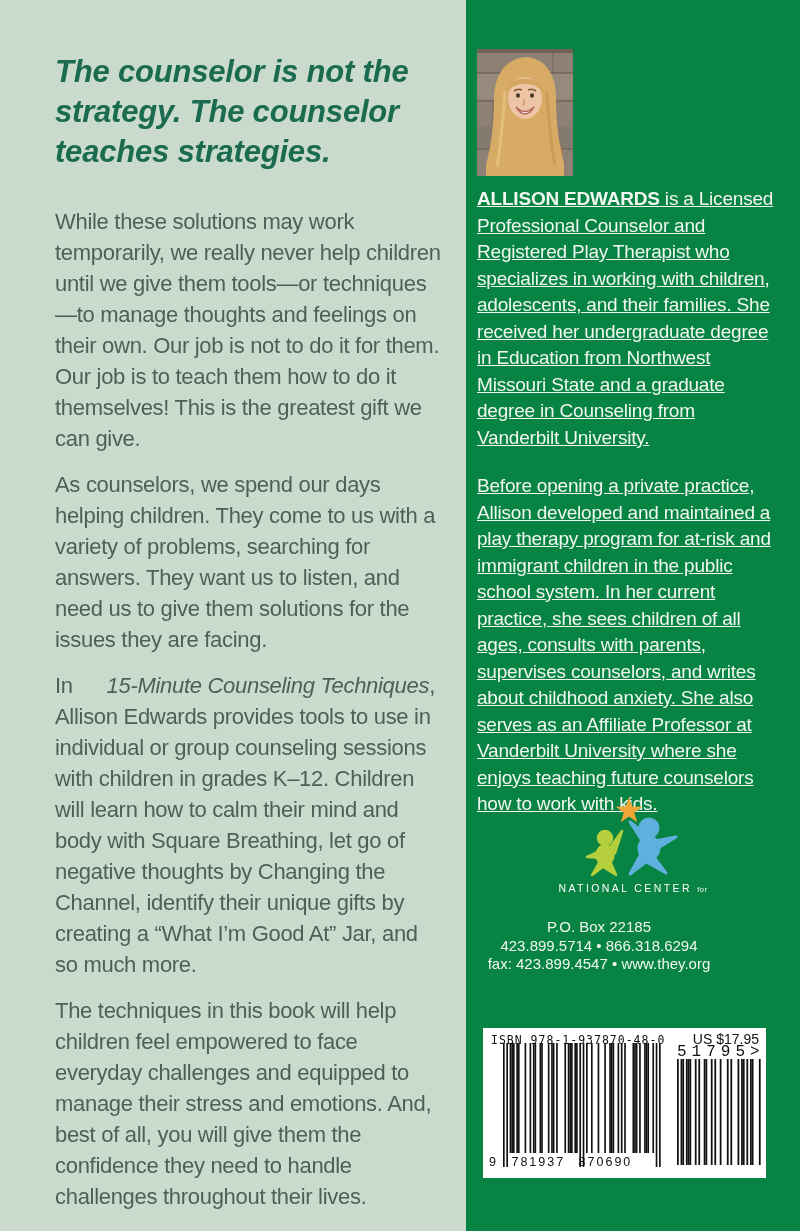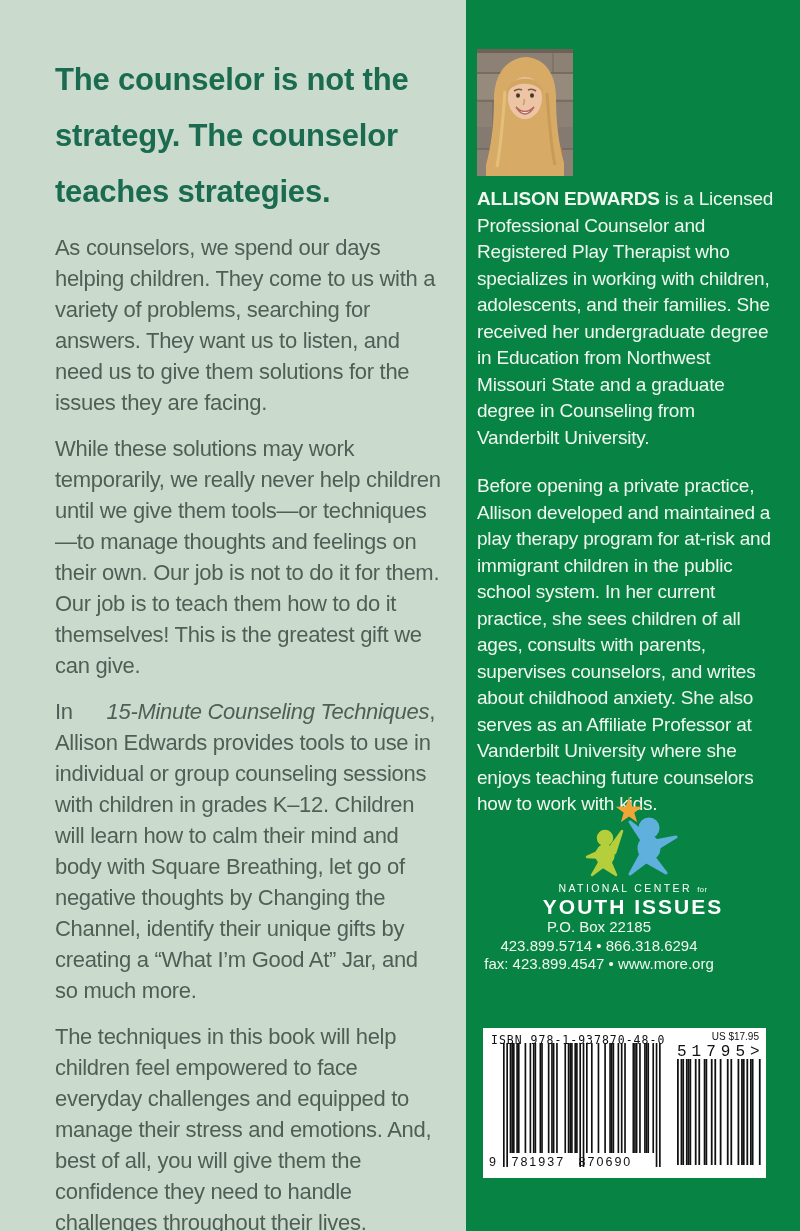--- a/index.html
+++ b/index.html
@@ -3,30 +3,30 @@
 <meta charset="utf-8">
 <style>
   html,body{margin:0;padding:0;}
   body{width:800px;height:1231px;overflow:hidden;font-family:"Liberation Sans",sans-serif;}
   .cover{position:relative;width:800px;height:1231px;background:var(--left-bg,#cadbcd);}
 
   
   .left-col{position:absolute;left:0;top:0;width:466px;height:1231px;
     background:var(--left-bg,#cadbcd);box-sizing:border-box;
     padding:52px 20px 0 55px;}
-  .headline{margin:0 0 12px 0;font-size:31px;line-height:56px;font-weight:bold;
-    letter-spacing:-0.2px;color:var(--headline-green,#1a6b50);}
+  .headline{margin:0 0 34px 0;font-size:31px;line-height:40px;font-weight:bold;
+    letter-spacing:-0.2px;color:var(--headline-green,#1a6b50);font-style:italic;}
   .syn{margin:0 0 15px 0;font-size:22px;line-height:31px;letter-spacing:-0.3px;
     color:var(--body-text,#4f5f56);max-width:396px;}
   .syn em{font-style:italic;margin-left:28px;}
 
   
   .right-col{position:absolute;left:466px;top:0;width:334px;height:1231px;
     background:var(--panel-green,#078443);box-sizing:border-box;
-    padding:49px 23px 0 11px;color:var(--panel-text,#f1f7f0);}
+    padding:49px 23px 0 11px;color:var(--panel-text,#f1f7f0);text-decoration:underline;}
   .photo{width:96px;height:127px;display:block;}
   .bio{margin:10px 0 0 0;font-size:19px;line-height:26.5px;letter-spacing:-0.2px;}
   .bio + .bio{margin-top:22px;}
   .bio b{font-weight:bold;}
 
   
   .logo-block{position:absolute;left:466px;top:795px;width:334px;text-align:center;
     color:var(--panel-text,#f1f7f0);}
   .logo-art{display:block;margin:0 auto;}
   .logo-star{fill:var(--star-orange,#efa636);}
@@ -38,39 +38,39 @@
 
   
   .address-block{position:absolute;left:466px;top:918px;width:266px;text-align:center;
     font-size:15px;line-height:18.5px;color:var(--panel-text,#f1f7f0);}
 
   
   .barcode-box{position:absolute;left:483px;top:1028px;width:283px;height:150px;
     background:var(--barcode-bg,#fff);}
   .isbn-text{position:absolute;left:8px;top:5px;font-family:"DejaVu Sans Mono",monospace;
     font-size:11.5px;letter-spacing:1px;color:var(--barcode-ink,#111);}
-  .price{position:absolute;right:7px;top:3px;font-size:10px;color:var(--barcode-ink,#111);}
+  .price{position:absolute;right:7px;top:3px;font-size:14px;color:var(--barcode-ink,#111);}
   .ean-main{position:absolute;left:20px;top:15px;}
   .ean-main rect,.ean-supp rect{fill:var(--barcode-ink,#111);}
   .ean-digits{position:absolute;left:6px;top:127px;font-family:Liberation Sans, sans-serif;
     font-size:12.5px;letter-spacing:2px;word-spacing:8px;color:var(--barcode-ink,#111);text-align:right;}
   .supp-digits{position:absolute;left:194px;top:15px;width:90px;
     font-family:Liberation Mono, monospace;font-size:16px;letter-spacing:5px;
     color:var(--barcode-ink,#111);}
   .ean-supp{position:absolute;left:194px;top:31px;}
 </style>
 </head>
 <body>
 
 <div class="cover">
 
   <div class="left-col">
     <h1 class="headline">The counselor is not the strategy. The counselor teaches strategies.</h1>
+    <p class="syn">While these solutions may work temporarily, we really never help children until we give them tools—or techniques—to manage thoughts and feelings on their own. Our job is not to do it for them. Our job is to teach them how to do it themselves! This is the greatest gift we can give.</p>
     <p class="syn">As counselors, we spend our days helping children. They come to us with a variety of problems, searching for answers. They want us to listen, and need us to give them solutions for the issues they are facing.</p>
-    <p class="syn">While these solutions may work temporarily, we really never help children until we give them tools—or techniques—to manage thoughts and feelings on their own. Our job is not to do it for them. Our job is to teach them how to do it themselves! This is the greatest gift we can give.</p>
     <p class="syn"><span>In </span><em>15-Minute Counseling Techniques</em><span>, Allison Edwards provides tools to use in individual or group counseling sessions with children in grades K–12. Children will learn how to calm their mind and body with Square Breathing, let go of negative thoughts by Changing the Channel, identify their unique gifts by creating a “What I’m Good At” Jar, and so much more.</span></p>
     <p class="syn">The techniques in this book will help children feel empowered to face everyday challenges and equipped to manage their stress and emotions. And, best of all, you will give them the confidence they need to handle challenges throughout their lives.</p>
   </div>
 
   <div class="right-col">
     <svg class="photo" viewBox="0 0 96 127" width="96" height="127" aria-hidden="true">
       <rect width="96" height="127" fill="#8d8176"></rect>
       <rect width="96" height="4" fill="#6e6257"></rect>
       <rect y="24" width="96" height="26" fill="#968a7d"></rect>
       <rect y="78" width="96" height="22" fill="#857a6f"></rect>
@@ -113,27 +113,26 @@
       <g class="fig-green" stroke="var(--figure-green,#b5ce3c)" stroke-width="2.5" stroke-linejoin="round">
         <circle cx="32" cy="43" r="7"></circle>
         <ellipse cx="32" cy="60" rx="8.5" ry="9.5"></ellipse>
         <polygon points="36,54 49,36 42,58"></polygon>
         <polygon points="27,56 14,62 33,63"></polygon>
         <polygon points="27,66 19,80 35,68"></polygon>
         <polygon points="37,66 43,80 27,70"></polygon>
       </g>
     </svg>
     <div class="logo-line1"><span>NATIONAL CENTER</span> <span class="for">for</span></div>
-    <div class="logo-line2">YOUTH ISSUES</div>
   </div>
 
   <div class="address-block">
     <div>P.O. Box 22185</div>
     <div>423.899.5714 • 866.318.6294</div>
-    <div>fax: 423.899.4547 • www.more.org</div>
+    <div>fax: 423.899.4547 • www.they.org</div>
   </div>
 
   <div class="barcode-box">
     <span class="isbn-text">ISBN 978-1-937870-48-0</span>
     <span class="price">US $17.95</span>
     <svg id="ean-main" class="ean-main" width="158" height="124" viewBox="0 0 158 124" aria-hidden="true">
         <rect x="0.00" y="0" width="1.66" height="124"></rect>
         <rect x="3.32" y="0" width="1.66" height="124"></rect>
         <rect x="6.64" y="0" width="1.66" height="110"></rect>
         <rect x="8.30" y="0" width="1.66" height="110"></rect>

